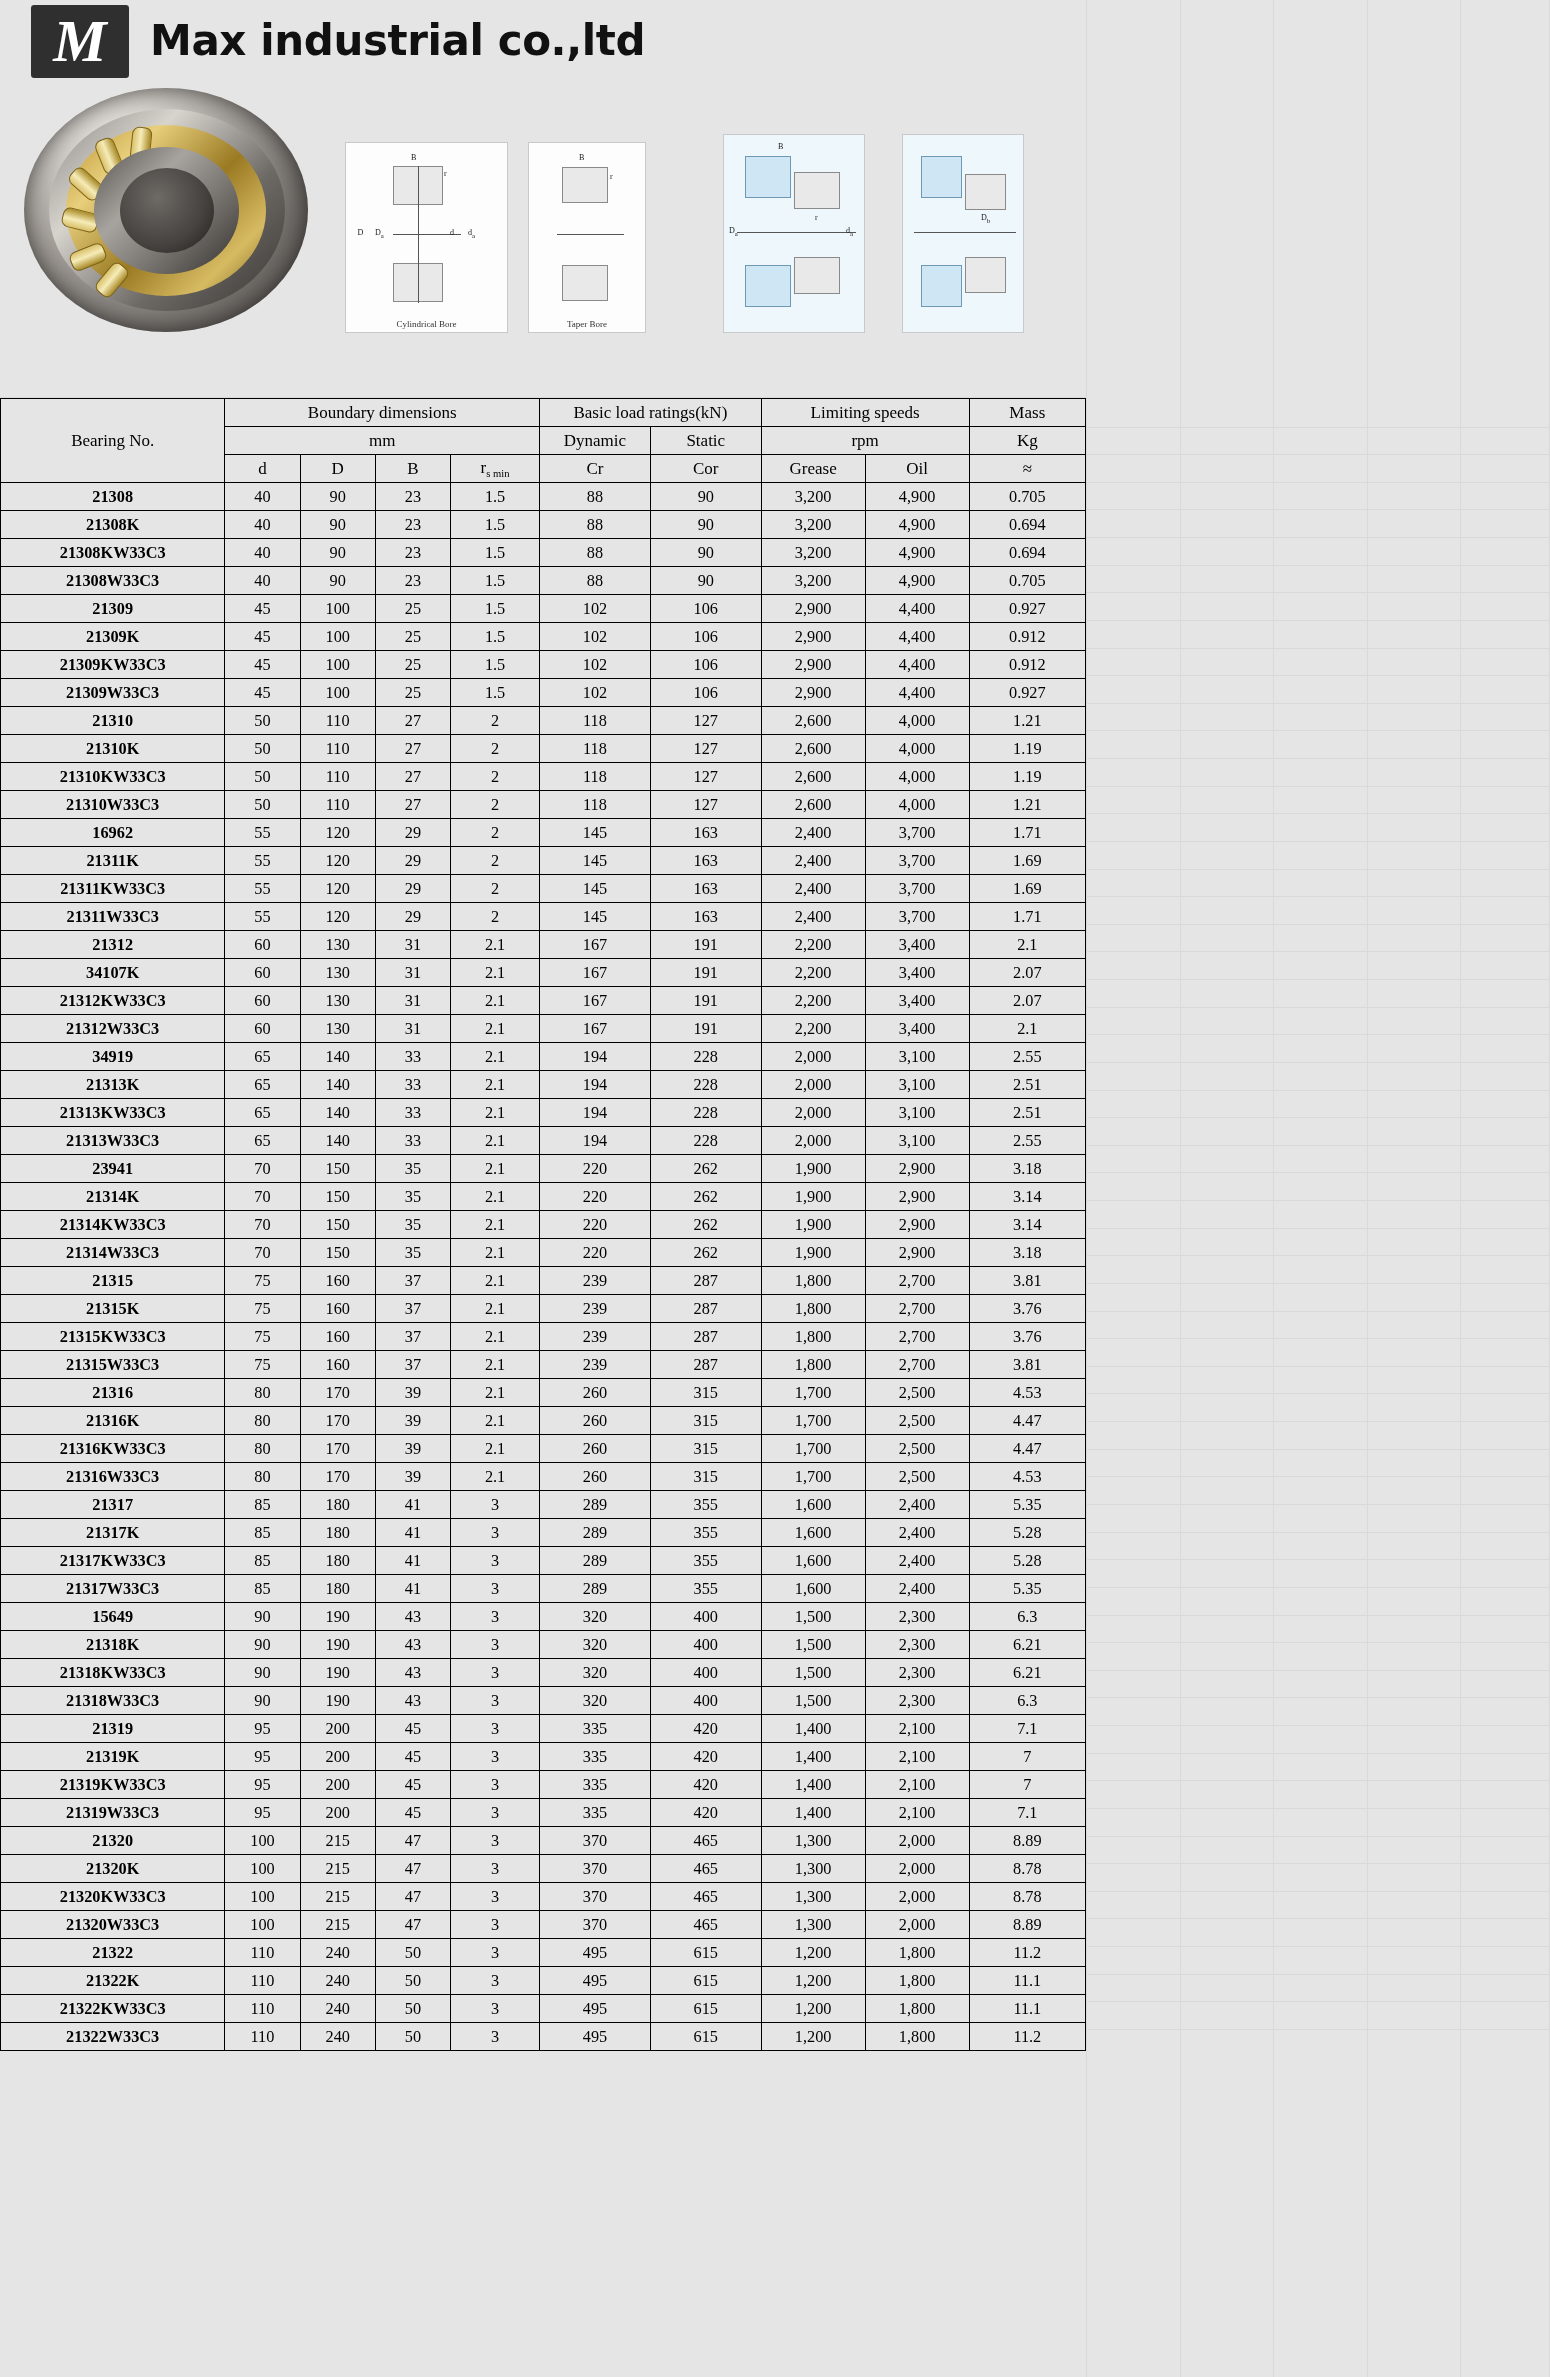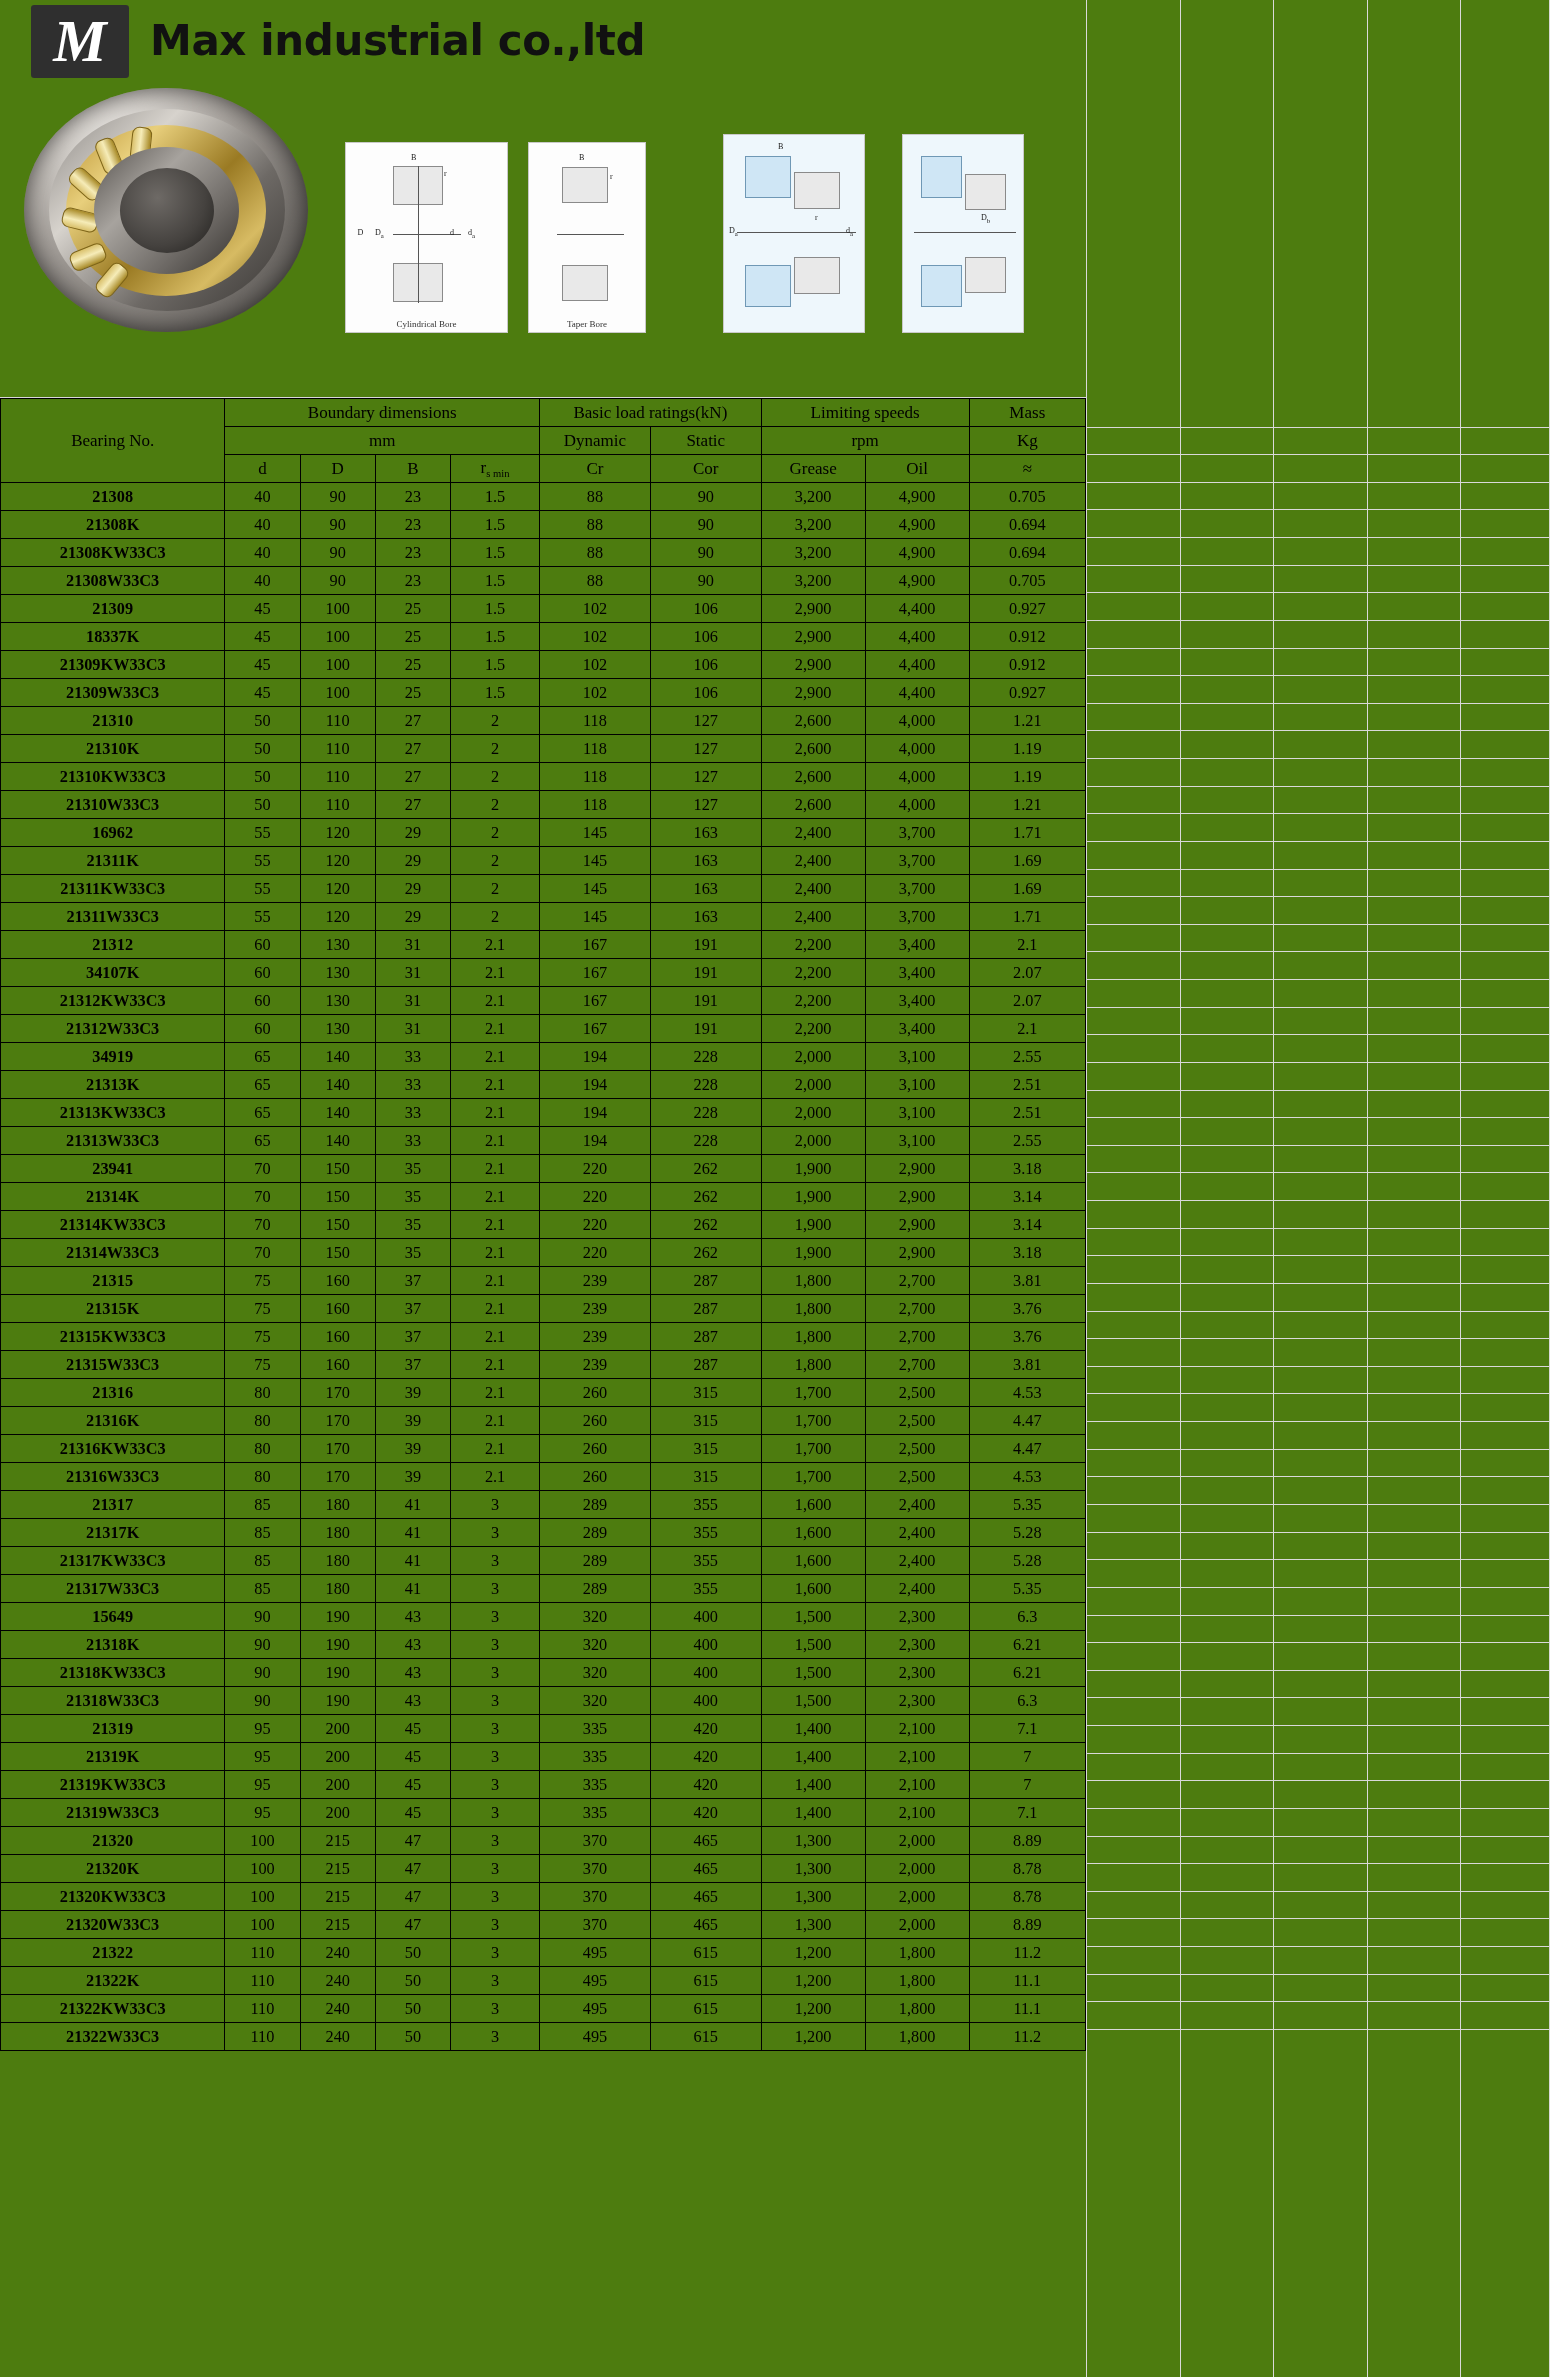--- a/index.html
+++ b/index.html
@@ -9,21 +9,21 @@
   }
   body {
     width: 1550px;
     font-family: "Liberation Serif", serif;
     color: #000;
   }
   .page {
     position: relative;
     width: 1550px;
     min-height: 2377px;
-    background: #4d7c0f;
+    background: #e5e5e5;
   }
 
   
   .grid-cols {
     position: absolute;
     top: 0;
     left: 0;
     width: 1550px;
     height: 2377px;
     pointer-events: none;
@@ -458,21 +458,21 @@
           <td>100</td>
           <td>25</td>
           <td>1.5</td>
           <td>102</td>
           <td>106</td>
           <td>2,900</td>
           <td>4,400</td>
           <td>0.927</td>
         </tr>
         <tr>
-          <td class="bno">18337K</td>
+          <td class="bno">21309K</td>
           <td>45</td>
           <td>100</td>
           <td>25</td>
           <td>1.5</td>
           <td>102</td>
           <td>106</td>
           <td>2,900</td>
           <td>4,400</td>
           <td>0.912</td>
         </tr>

